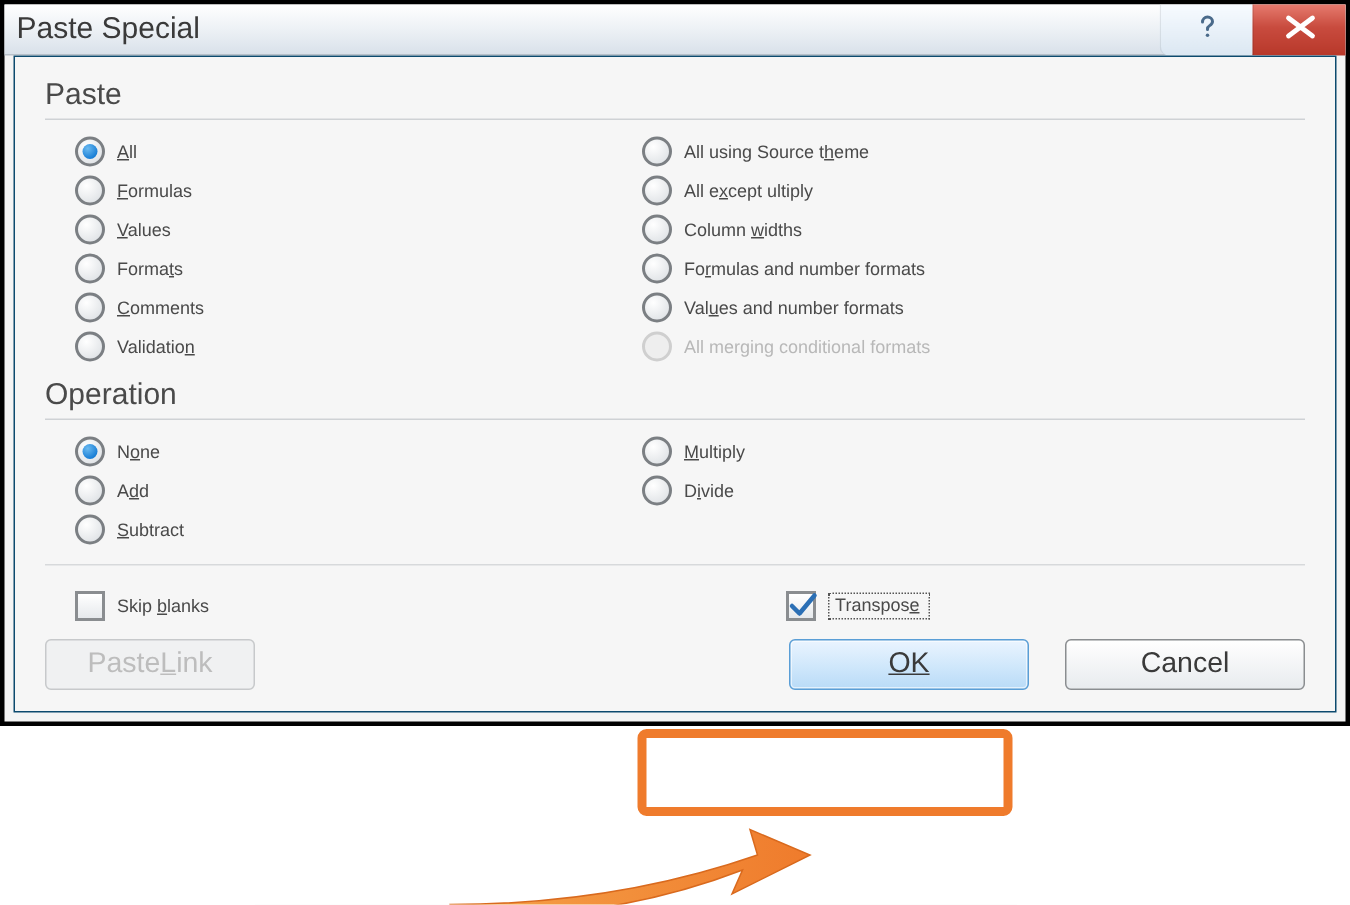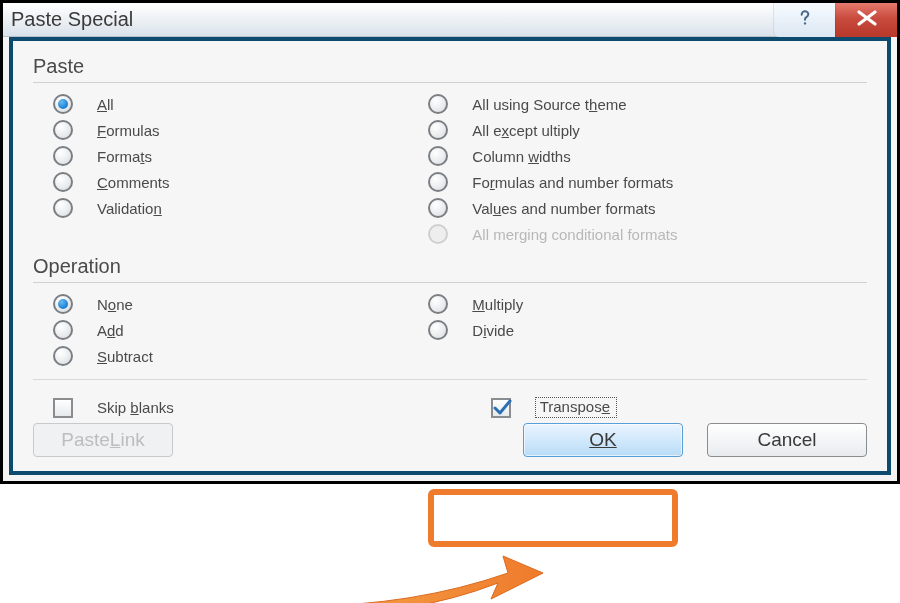--- a/index.html
+++ b/index.html
@@ -53,21 +53,21 @@
   .tb-close {
     background: linear-gradient(to bottom, #e67a6e, #c84b3e 45%, #b8382a);
     border-bottom-right-radius: 0;
   }
   .tb-help svg { width: 20px; height: 20px; }
   .tb-close svg { width: 28px; height: 18px; }
 
   .client {
     flex: 1;
     padding: 12px 20px 14px 20px;
-    border: 4px solid #0c4a6e;
+    border: 1px solid #0c4a6e;
     margin: 0 6px 6px 6px;
     background: #f6f6f6;
     position: relative;
   }
 
   .group-title {
     color: #4a4a4a;
     font-size: 20px;
     margin: 2px 0 4px 0;
   }
@@ -78,23 +78,23 @@
 
   .cols {
     display: flex;
   }
   .col-left { width: 45%; }
   .col-right { width: 55%; }
 
   .radio-row, .check-row {
     display: flex;
     align-items: center;
-    gap: 24px;
+    gap: 8px;
     padding: 3px 0 3px 20px;
-    font-size: 15px;
+    font-size: 12px;
     color: #4a4a4a;
   }
   .radio-row.disabled { color: #b8b8b8; }
 
   .radio {
     width: 20px; height: 20px;
     border-radius: 50%;
     border: 2px solid #7b7f83;
     background: radial-gradient(circle at 35% 30%, #ffffff, #d9dde1);
     position: relative;
@@ -227,20 +227,24 @@
             <div class="radio-row">
               <span class="radio selected"></span>
               <span><span></span><span class="ul-a">A</span><span>ll</span></span>
             </div>
             <div class="radio-row">
               <span class="radio"></span>
               <span><span></span><span class="ul-a">F</span><span>ormulas</span></span>
             </div>
             <div class="radio-row">
               <span class="radio"></span>
+              <span><span></span><span class="ul-a">V</span><span>alues</span></span>
+            </div>
+            <div class="radio-row">
+              <span class="radio"></span>
               <span><span>Forma</span><span class="ul-a">t</span><span>s</span></span>
             </div>
             <div class="radio-row">
               <span class="radio"></span>
               <span><span></span><span class="ul-a">C</span><span>omments</span></span>
             </div>
             <div class="radio-row">
               <span class="radio"></span>
               <span><span>Validatio</span><span class="ul-a">n</span><span></span></span>
             </div>

